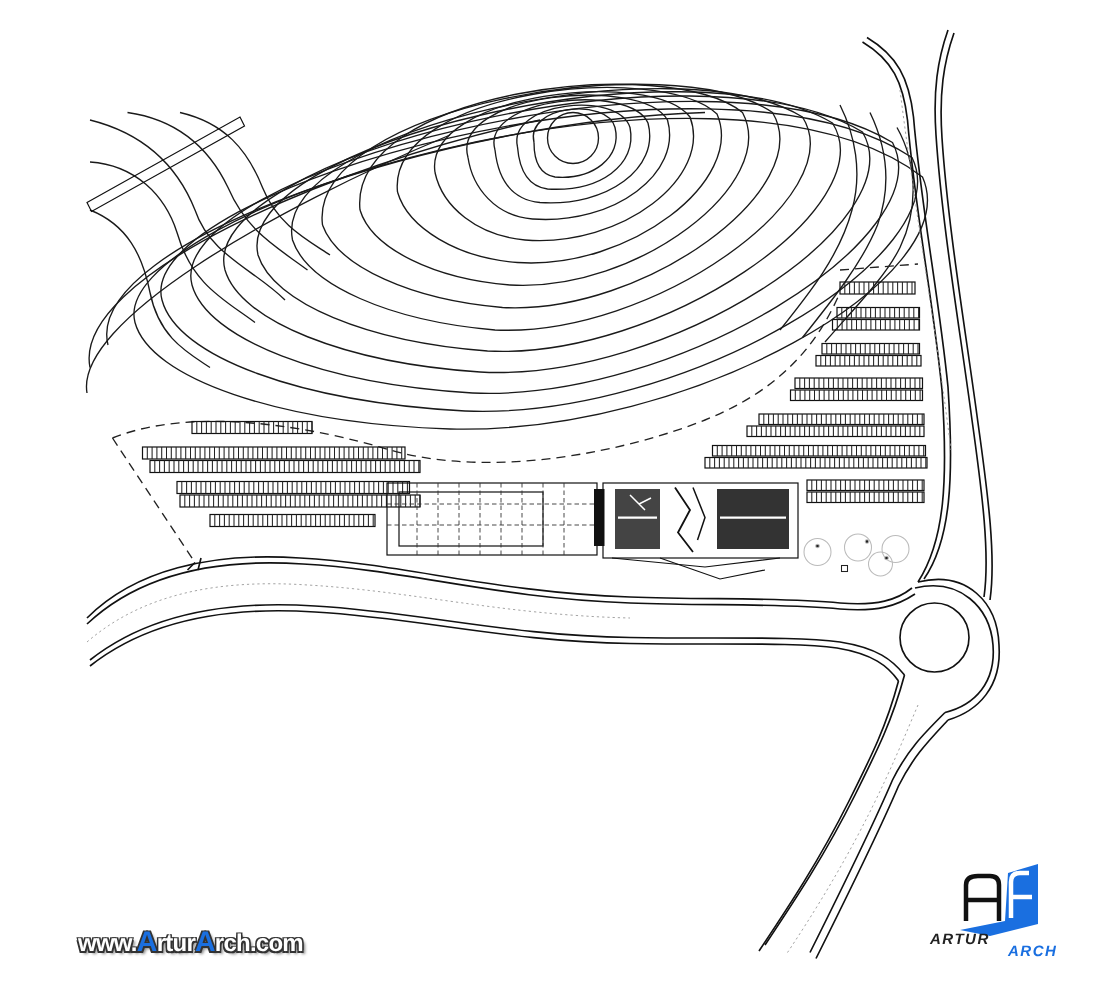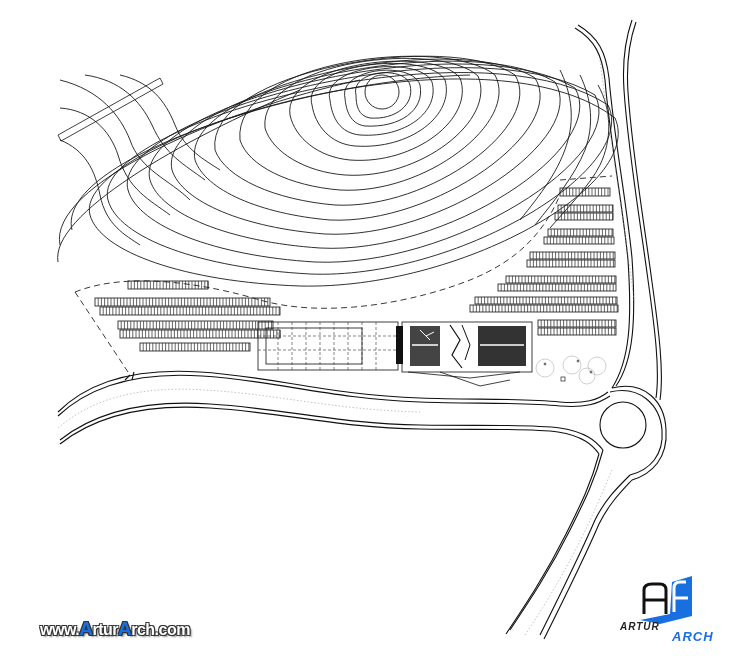--- a/index.html
+++ b/index.html
@@ -4,29 +4,29 @@
 <style>
   html, body { margin: 0; padding: 0; background: #ffffff; }
   body { width: 729px; height: 661px; position: relative; overflow: hidden; font-family: "Liberation Sans", sans-serif; }
   #plan { position: absolute; left: 0; top: 0; width: 729px; height: 661px; }
   .contour { fill: none; stroke: #1a1a1a; stroke-width: 0.9; }
   .road { fill: none; stroke: #111; stroke-width: 1.1; }
   .road-thin { fill: none; stroke: #999; stroke-width: 0.6; stroke-dasharray: 1.5 2; }
   .dash { fill: none; stroke: #222; stroke-width: 0.9; stroke-dasharray: 6 4; }
   .bldg { fill: none; stroke: #111; stroke-width: 0.8; }
   .watermark-url {
-    position: absolute; left: 40px; top: 618px;
+    position: absolute; left: 52px; top: 618px;
     font-family: "Liberation Sans", sans-serif; font-weight: bold; font-size: 16px; letter-spacing: -0.5px;
     color: #ffffff;
     text-shadow: -1px -1px 0 #333, 1px -1px 0 #333, -1px 1px 0 #333, 1px 1px 0 #333, 2px 2px 2px #888;
   }
   .watermark-url .accent { color: #1a6fe0; font-size: 19px; }
   .logo { position: absolute; left: 630px; top: 576px; width: 80px; height: 66px; }
   .logo-text1 { position: absolute; left: 620px; top: 621px; font-size: 10px; font-weight: bold; font-style: italic; color: #222; letter-spacing: 1px; }
-  .logo-text2 { position: absolute; left: 672px; top: 629px; font-size: 13px; font-weight: bold; font-style: italic; color: #1a6fe0; letter-spacing: 1px; }
+  .logo-text2 { position: absolute; left: 672px; top: 629px; font-size: 10px; font-weight: bold; font-style: italic; color: #1a6fe0; letter-spacing: 1px; }
 </style>
 </head>
 <body>
 
 <svg id="plan" viewBox="0 0 729 661" xmlns="http://www.w3.org/2000/svg">
 
   <g>
 
     <path class="contour" d="M365,92 a17,17 0 1,0 34,0 a17,17 0 1,0 -34,0"></path>
     <path class="contour" d="M356,95 C350,70 405,65 410,85 C415,105 395,120 370,118 C358,116 356,105 356,95"></path>

